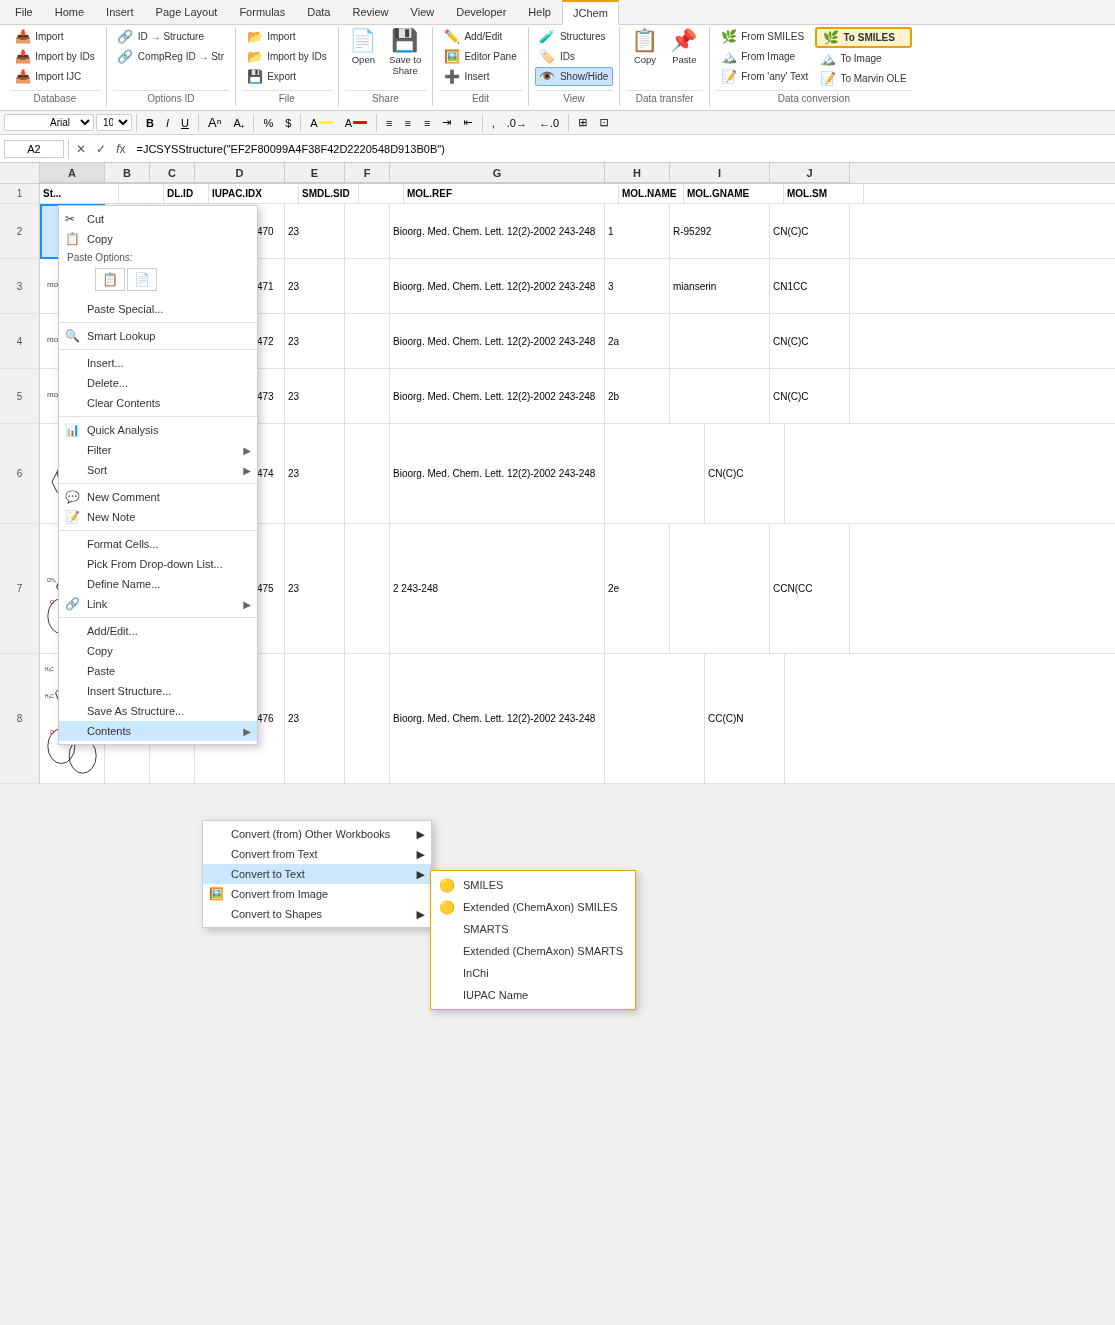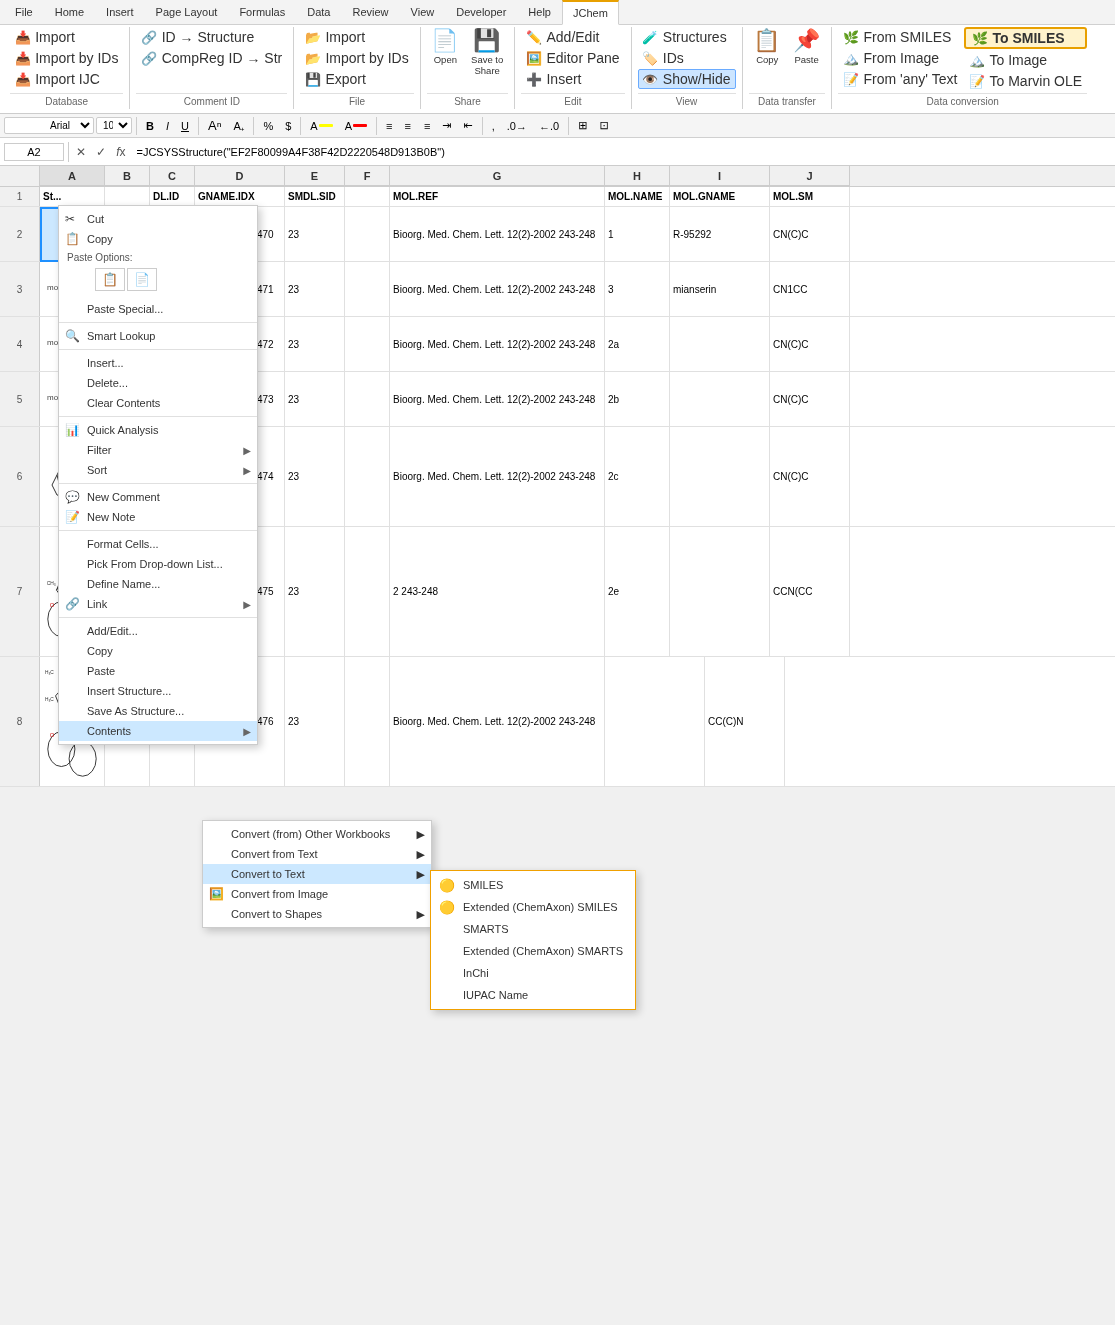--- a/index.html
+++ b/index.html
@@ -16,21 +16,21 @@
     .ribbon-group { display: flex; flex-direction: column; border-right: 1px solid #d0d0d0; padding: 0 6px; min-width: 60px; }
     .ribbon-group-items { display: flex; flex: 1; align-items: flex-start; gap: 2px; }
     .ribbon-group-label { font-size: 10px; color: #666; text-align: center; padding: 2px 0; border-top: 1px solid #e0e0e0; margin-top: 2px; }
 
     .ribbon-btn { display: flex; flex-direction: column; align-items: center; cursor: pointer; padding: 2px 4px; border: 1px solid transparent; border-radius: 2px; min-width: 36px; }
     .ribbon-btn .btn-icon { font-size: 18px; line-height: 1; }
     .ribbon-btn .btn-label { font-size: 9.5px; text-align: center; line-height: 1.2; margin-top: 2px; color: #333; }
 
     .ribbon-btn-small { display: flex; align-items: center; cursor: pointer; padding: 1px 4px; border: 1px solid transparent; border-radius: 2px; gap: 4px; width: 100%; white-space: nowrap; }
     .ribbon-btn-small .btn-icon-sm { font-size: 13px; }
-    .ribbon-btn-small .btn-label-sm { font-size: 14px; color: #333; }
+    .ribbon-btn-small .btn-label-sm { font-size: 10px; color: #333; }
 
     .ribbon-col { display: flex; flex-direction: column; gap: 1px; justify-content: center; }
 
     
     .formula-bar { display: flex; align-items: center; background: #fff; border-bottom: 1px solid #ccc; padding: 2px 4px; gap: 4px; height: 28px; }
     .cell-ref { width: 60px; border: 1px solid #ccc; padding: 2px 21px; font-size: 11px; text-align: center; }
     .formula-divider { width: 1px; background: #ccc; height: 20px; }
     .formula-icon { font-size: 12px; cursor: pointer; padding: 1px 3px; color: #555; }
     .formula-input { flex: 1; border: none; outline: none; font-size: 11px; font-family: 'Segoe UI', Arial; padding: 2px 4px; }
 
@@ -126,21 +126,21 @@
           <div class="ribbon-btn-small">
             <span class="btn-icon-sm">🔗</span>
             <span class="btn-label-sm">ID → Structure</span>
           </div>
           <div class="ribbon-btn-small">
             <span class="btn-icon-sm">🔗</span>
             <span class="btn-label-sm">CompReg ID → Str</span>
           </div>
         </div>
       </div>
-      <div class="ribbon-group-label">Comment ID</div>
+      <div class="ribbon-group-label">Options ID</div>
     </div>
 
     <div class="ribbon-group">
       <div class="ribbon-group-items">
         <div class="ribbon-col">
           <div class="ribbon-btn-small">
             <span class="btn-icon-sm">📂</span>
             <span class="btn-label-sm">Import</span>
           </div>
           <div class="ribbon-btn-small">
@@ -330,24 +330,24 @@
     <div class="col-header" style="width:60px;">E</div>
     <div class="col-header" style="width:45px;">F</div>
     <div class="col-header" style="width:215px;">G</div>
     <div class="col-header" style="width:65px;">H</div>
     <div class="col-header" style="width:100px;">I</div>
     <div class="col-header" style="width:80px;">J</div>
   </div>
 
   <div class="sheet-row" style="height:20px;">
     <div class="row-num">1</div>
-    <div class="sheet-cell" style="width:65px; font-weight:bold;">St...</div>
+    <div class="sheet-cell" style="width:79px; font-weight:bold;">St...</div>
     <div class="sheet-cell" style="width:45px; font-weight:bold;"></div>
     <div class="sheet-cell" style="width:45px; font-weight:bold;">DL.ID</div>
-    <div class="sheet-cell" style="width:90px; font-weight:bold;">GNAME.IDX</div>
+    <div class="sheet-cell" style="width:90px; font-weight:bold;">IUPAC.IDX</div>
     <div class="sheet-cell" style="width:60px; font-weight:bold;">SMDL.SID</div>
     <div class="sheet-cell" style="width:45px; font-weight:bold;"></div>
     <div class="sheet-cell" style="width:215px; font-weight:bold;">MOL.REF</div>
     <div class="sheet-cell" style="width:65px; font-weight:bold;">MOL.NAME</div>
     <div class="sheet-cell" style="width:100px; font-weight:bold;">MOL.GNAME</div>
     <div class="sheet-cell" style="width:80px; font-weight:bold;">MOL.SM</div>
   </div>
 
   <div class="sheet-row" style="height:55px;">
     <div class="row-num">2</div>
@@ -436,21 +436,20 @@
         <line x1="15" y1="65" x2="25" y2="67" stroke="#333" stroke-width="1"></line>
         <line x1="25" y1="67" x2="30" y2="57" stroke="#333" stroke-width="1"></line>
       </svg>
     </div>
     <div class="sheet-cell" style="width:45px;">474</div>
     <div class="sheet-cell" style="width:45px;">474</div>
     <div class="sheet-cell" style="width:90px;">SMDL-00000474</div>
     <div class="sheet-cell" style="width:60px;">23</div>
     <div class="sheet-cell" style="width:45px;"></div>
     <div class="sheet-cell" style="width:215px;">Bioorg. Med. Chem. Lett. 12(2)-2002 243-248</div>
-    <div class="sheet-cell" style="width:65px;">2c</div>
     <div class="sheet-cell" style="width:100px;"></div>
     <div class="sheet-cell" style="width:80px;">CN(C)C</div>
   </div>
 
   <div class="sheet-row" style="height:130px;">
     <div class="row-num">7</div>
     <div class="sheet-cell structure-cell" style="width:65px; height:130px;">
       <svg width="62" height="125" viewBox="0 0 62 125">
         <text x="20" y="10" font-size="5" fill="#333">H₃C</text>
         <text x="45" y="30" font-size="5" fill="#333">CH₃</text>

